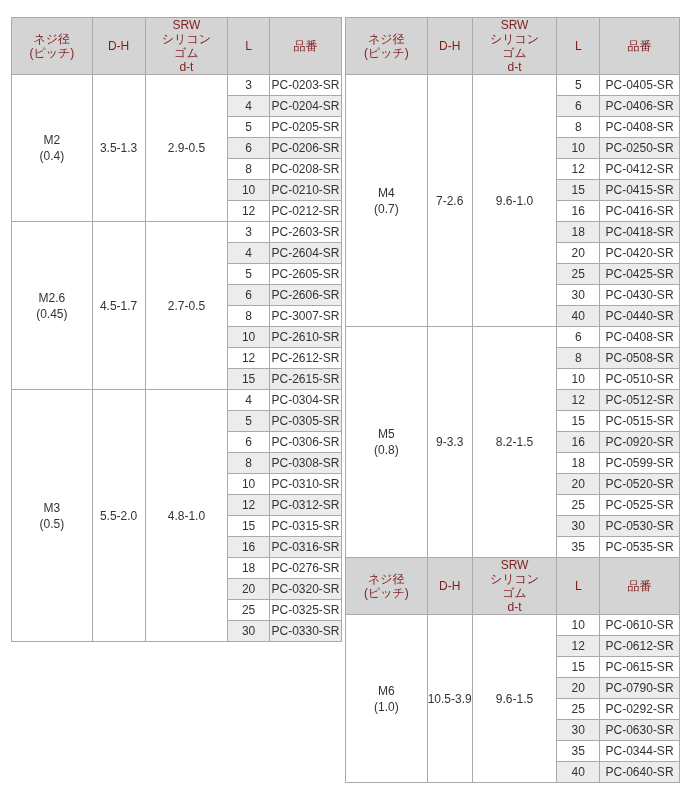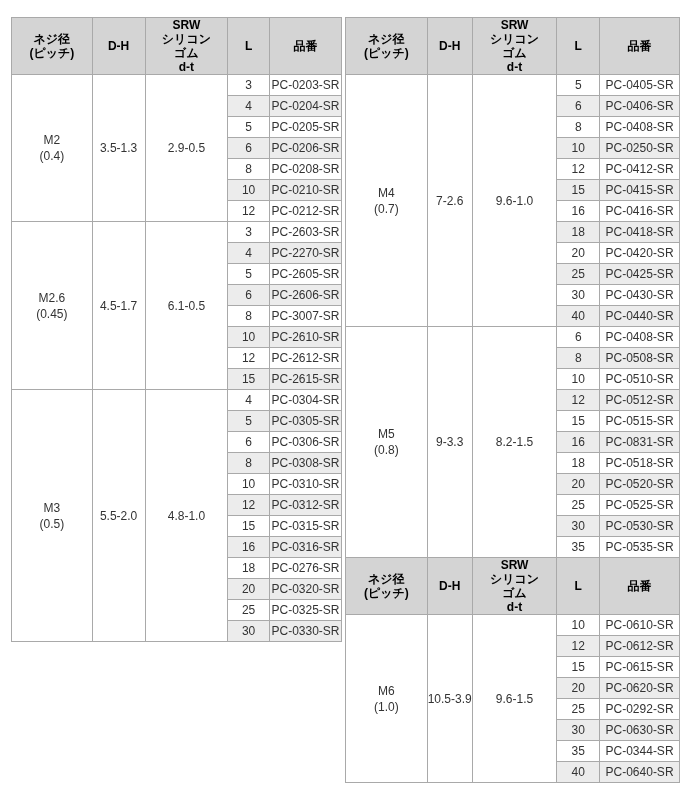--- a/index.html
+++ b/index.html
@@ -29,22 +29,22 @@
     text-align: center;
     vertical-align: middle;
     color: #333333;
     font-size: 12px;
     padding: 0;
     overflow: hidden;
     white-space: nowrap;
   }
   table.spec-table th {
     background: #d4d4d4;
-    font-weight: bold;
-    color: #000000;
+    font-weight: normal;
+    color: #7f1d1d;
     height: 56px;
     line-height: 14px;
   }
   td.data-cell {
     height: 20px;
     line-height: 20px;
     background: #ffffff;
   }
   td.data-cell.alt {
     background: #ececec;
@@ -101,27 +101,27 @@
           <td class="data-cell alt">10</td>
           <td class="data-cell alt">PC-0210-SR</td>
         </tr>
         <tr>
           <td class="data-cell">12</td>
           <td class="data-cell">PC-0212-SR</td>
         </tr>
         <tr>
           <td class="merge-cell" rowspan="8">M2.6<br>(0.45)</td>
           <td class="merge-cell" rowspan="8">4.5-1.7</td>
-          <td class="merge-cell" rowspan="8">6.1-0.5</td>
+          <td class="merge-cell" rowspan="8">2.7-0.5</td>
           <td class="data-cell">3</td>
           <td class="data-cell">PC-2603-SR</td>
         </tr>
         <tr>
           <td class="data-cell alt">4</td>
-          <td class="data-cell alt">PC-2270-SR</td>
+          <td class="data-cell alt">PC-2604-SR</td>
         </tr>
         <tr>
           <td class="data-cell">5</td>
           <td class="data-cell">PC-2605-SR</td>
         </tr>
         <tr>
           <td class="data-cell alt">6</td>
           <td class="data-cell alt">PC-2606-SR</td>
         </tr>
         <tr>
@@ -278,25 +278,25 @@
         <tr>
           <td class="data-cell alt">12</td>
           <td class="data-cell alt">PC-0512-SR</td>
         </tr>
         <tr>
           <td class="data-cell">15</td>
           <td class="data-cell">PC-0515-SR</td>
         </tr>
         <tr>
           <td class="data-cell alt">16</td>
-          <td class="data-cell alt">PC-0831-SR</td>
+          <td class="data-cell alt">PC-0920-SR</td>
         </tr>
         <tr>
           <td class="data-cell">18</td>
-          <td class="data-cell">PC-0518-SR</td>
+          <td class="data-cell">PC-0599-SR</td>
         </tr>
         <tr>
           <td class="data-cell alt">20</td>
           <td class="data-cell alt">PC-0520-SR</td>
         </tr>
         <tr>
           <td class="data-cell">25</td>
           <td class="data-cell">PC-0525-SR</td>
         </tr>
         <tr>
@@ -324,21 +324,21 @@
         <tr>
           <td class="data-cell alt">12</td>
           <td class="data-cell alt">PC-0612-SR</td>
         </tr>
         <tr>
           <td class="data-cell">15</td>
           <td class="data-cell">PC-0615-SR</td>
         </tr>
         <tr>
           <td class="data-cell alt">20</td>
-          <td class="data-cell alt">PC-0620-SR</td>
+          <td class="data-cell alt">PC-0790-SR</td>
         </tr>
         <tr>
           <td class="data-cell">25</td>
           <td class="data-cell">PC-0292-SR</td>
         </tr>
         <tr>
           <td class="data-cell alt">30</td>
           <td class="data-cell alt">PC-0630-SR</td>
         </tr>
         <tr>

